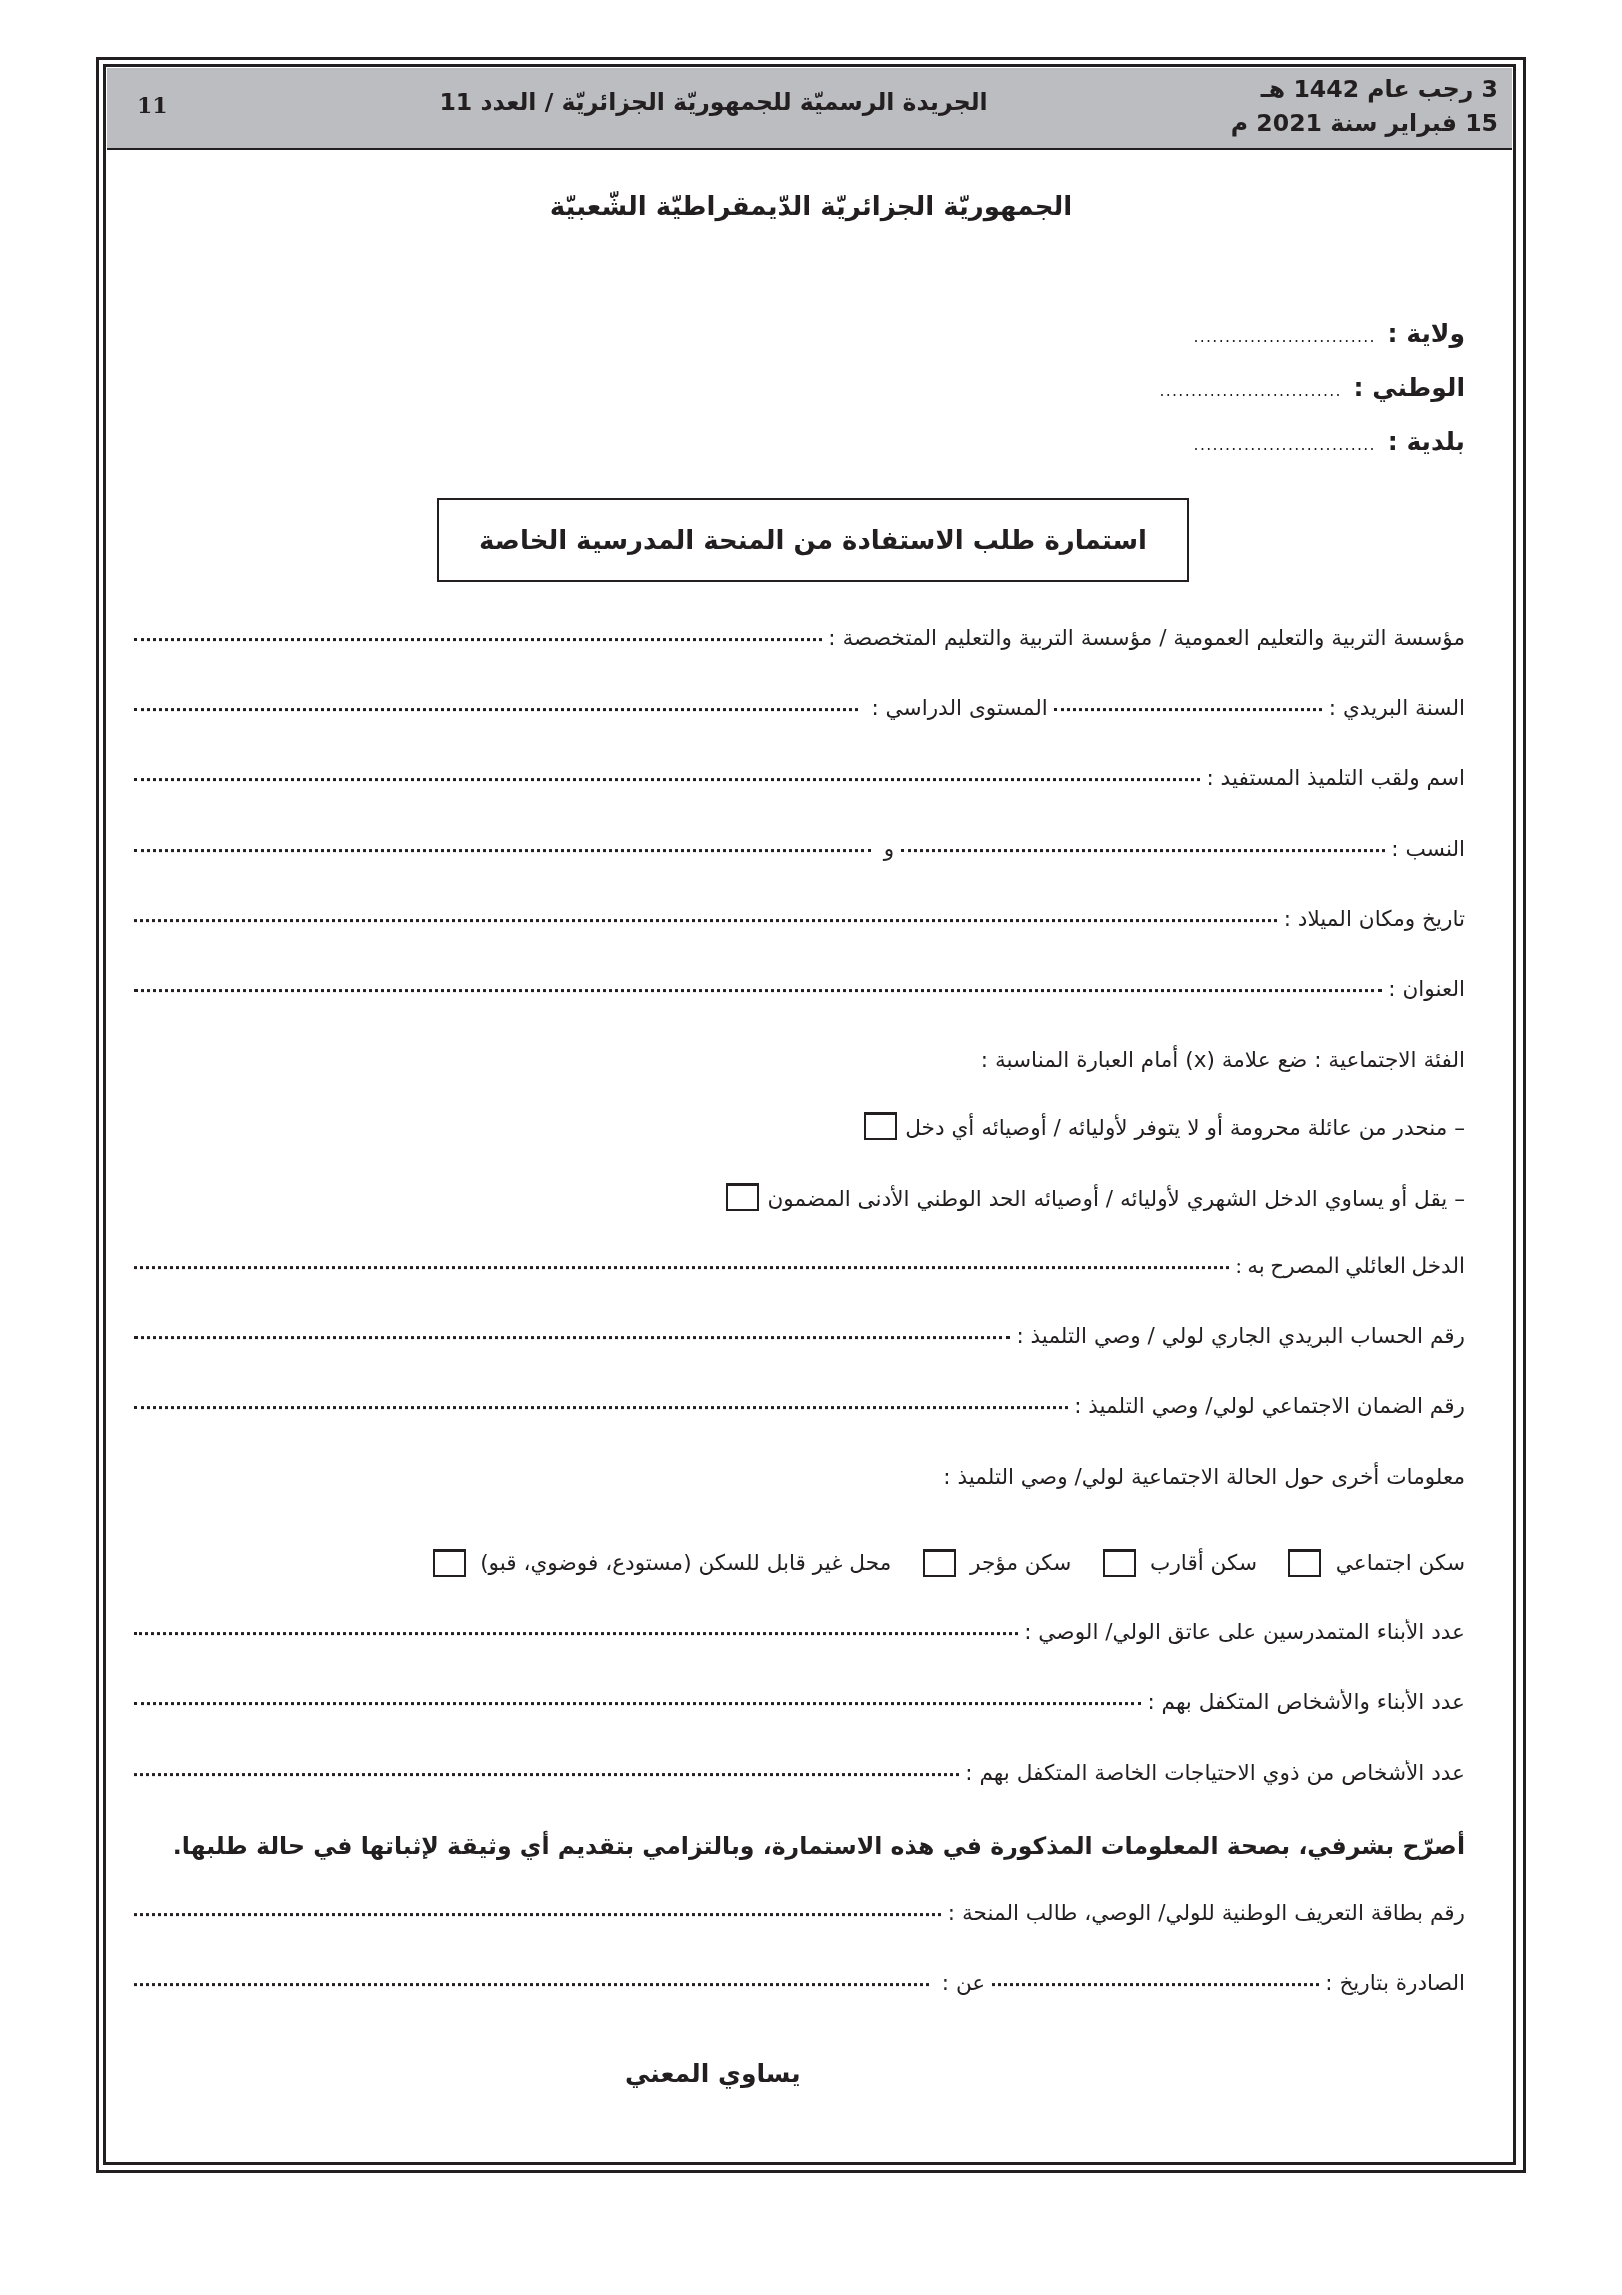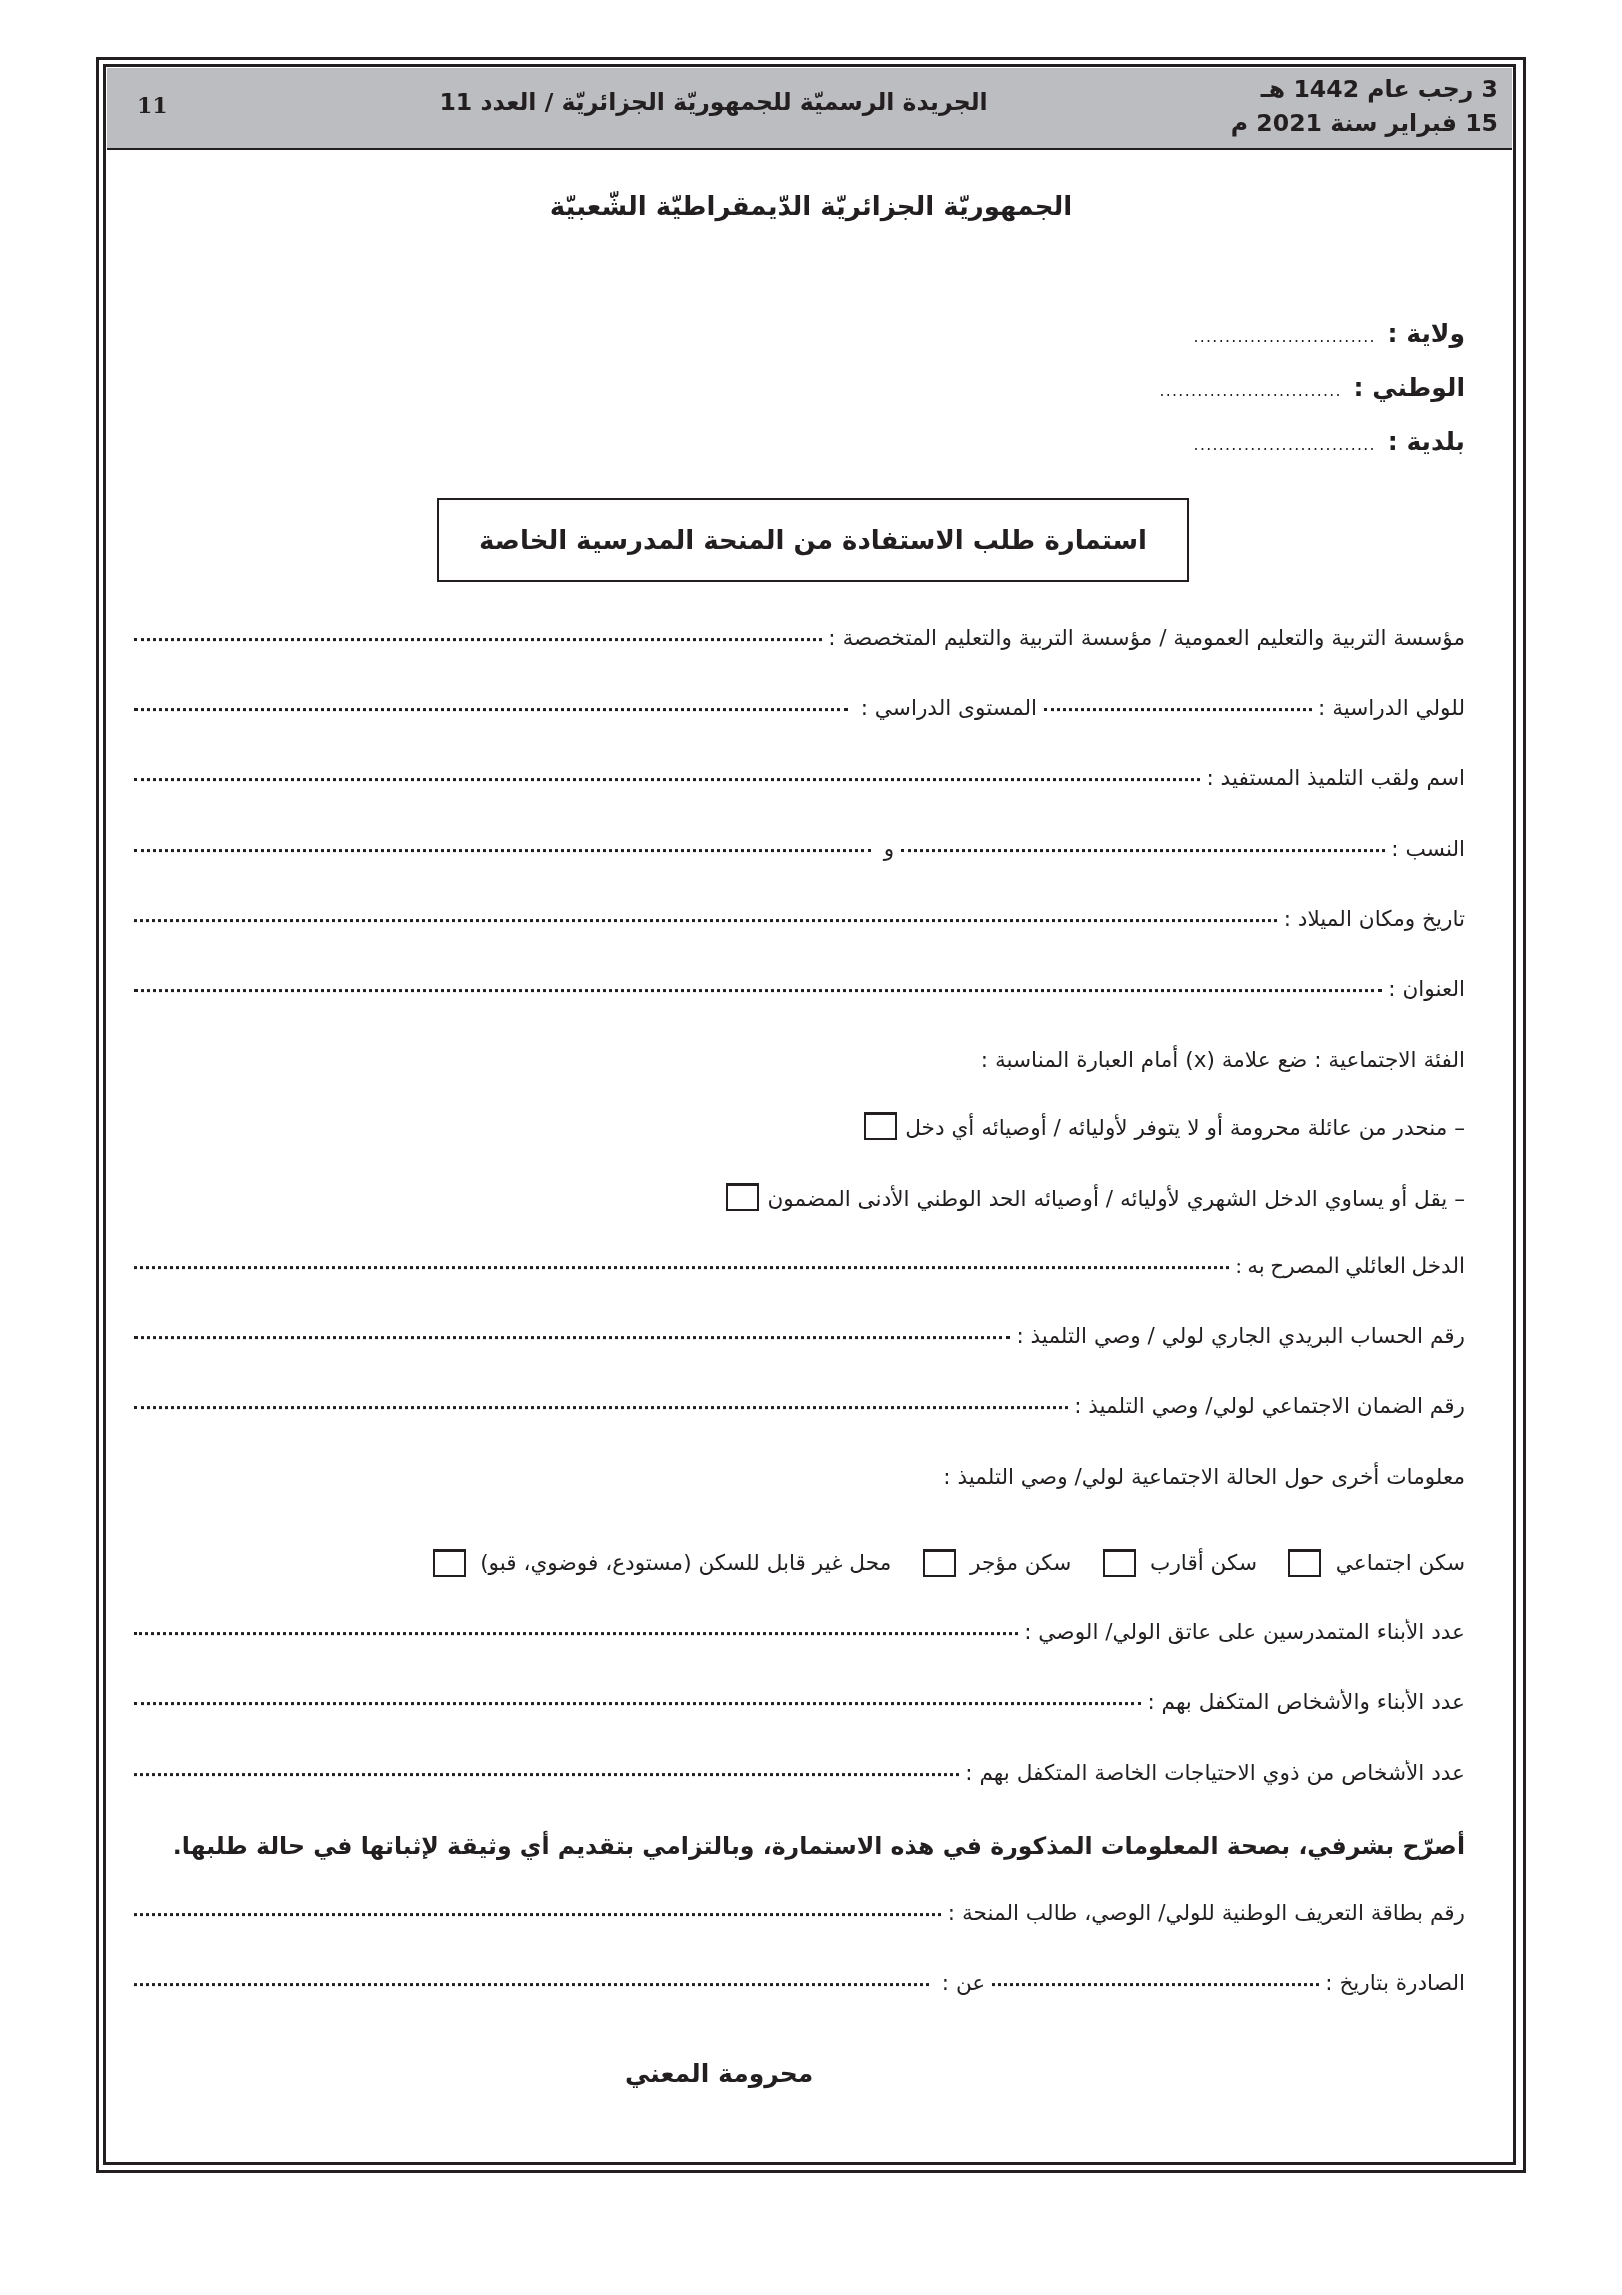--- a/index.html
+++ b/index.html
@@ -89,21 +89,21 @@
 <div class="form-title-box">
   <span>استمارة طلب الاستفادة من المنحة المدرسية الخاصة</span>
 </div>
 
 <div class="field" style="top:625px;">
   <span class="lbl">مؤسسة التربية والتعليم العمومية / مؤسسة التربية والتعليم المتخصصة :</span>
   <span class="fill"></span>
 </div>
 
 <div class="field" style="top:695px;">
-  <span class="lbl">للولي الدراسية :</span>
+  <span class="lbl">السنة البريدي :</span>
   <span class="fill fixed" style="width:268px;"></span>
   <span class="mid">المستوى الدراسي :</span>
   <span class="fill"></span>
 </div>
 
 <div class="field" style="top:765px;">
   <span class="lbl">اسم ولقب التلميذ المستفيد :</span>
   <span class="fill"></span>
 </div>
 
@@ -193,14 +193,14 @@
   <span class="fill"></span>
 </div>
 
 <div class="field" style="top:1970px;">
   <span class="lbl">الصادرة بتاريخ :</span>
   <span class="fill fixed" style="width:327px;"></span>
   <span class="mid">عن :</span>
   <span class="fill"></span>
 </div>
 
-<div class="signature">محرومة المعني</div>
+<div class="signature">يساوي المعني</div>
 
 
 </body></html>

